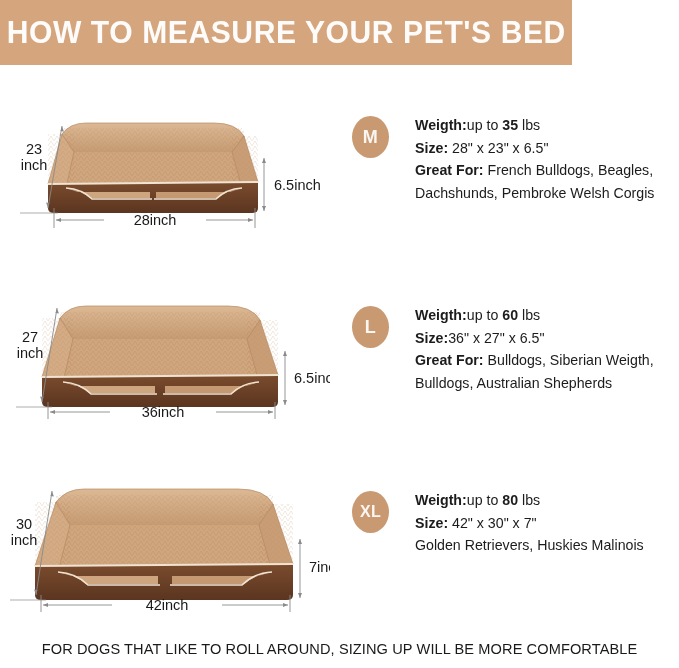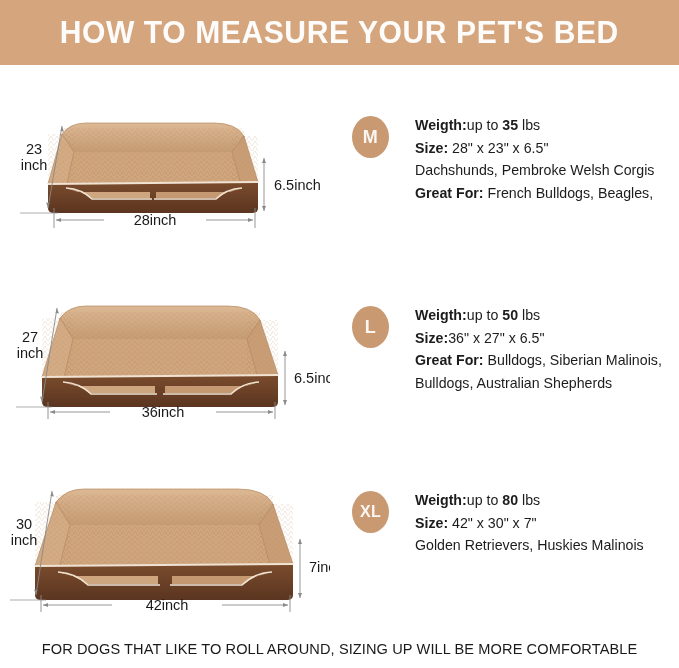--- a/index.html
+++ b/index.html
@@ -13,21 +13,21 @@
     font-family: "Liberation Sans", sans-serif;
     overflow: hidden;
     position: relative;
   }
 
   
   #header-banner {
     position: absolute;
     left: 0;
     top: 0;
-    width: 679px;
+    width: 572px;
     height: 65px;
     background: #d5a57d;
     display: flex;
     align-items: center;
     justify-content: center;
   }
   #header-title {
     color: #fdfcfa;
     font-family: "Liberation Sans Narrow", "Liberation Sans", sans-serif;
     font-weight: bold;
@@ -186,22 +186,22 @@
     <text class="dim-text" x="274" y="94" font-size="14.5">6.5inch</text>
   </svg>
 
   <div class="info-block">
     <div class="size-badge">
       <span class="size-badge-label">M</span>
     </div>
     <div class="info-text">
       <span class="info-line"><b>Weigth:</b><span>up to </span><b>35</b><span> lbs</span></span>
       <span class="info-line"><b>Size:</b><span> 28" x 23" x 6.5"</span></span>
+      <span class="info-line"><b>Great For:</b><span> French Bulldogs, Beagles,</span></span>
       <span class="info-line">Dachshunds, Pembroke Welsh Corgis</span>
-      <span class="info-line"><b>Great For:</b><span> French Bulldogs, Beagles,</span></span>
     </div>
   </div>
 </div>
 
 <div class="size-row" id="row-l">
 
   <svg class="bed-figure" width="330" height="135" viewBox="0 0 330 135">
     <defs>
       <linearGradient id="cushL" x1="0" y1="0" x2="0" y2="1">
         <stop offset="0%" stop-color="#dcb894"></stop>
@@ -258,23 +258,23 @@
       <path d="M285 119 l-2 -5 l4 0 z" fill="#8a8a8a" stroke="none"></path>
     </g>
     <text class="dim-text" x="294" y="97" font-size="14.5">6.5inch</text>
   </svg>
 
   <div class="info-block">
     <div class="size-badge">
       <span class="size-badge-label">L</span>
     </div>
     <div class="info-text">
-      <span class="info-line"><b>Weigth:</b><span>up to </span><b>50</b><span> lbs</span></span>
+      <span class="info-line"><b>Weigth:</b><span>up to </span><b>60</b><span> lbs</span></span>
       <span class="info-line"><b>Size:</b><span>36" x 27" x 6.5"</span></span>
-      <span class="info-line"><b>Great For:</b><span> Bulldogs, Siberian Malinois,</span></span>
+      <span class="info-line"><b>Great For:</b><span> Bulldogs, Siberian Weigth,</span></span>
       <span class="info-line">Bulldogs, Australian Shepherds</span>
     </div>
   </div>
 </div>
 
 <div class="size-row" id="row-xl">
 
   <svg class="bed-figure" width="330" height="143" viewBox="0 0 330 143">
     <defs>
       <linearGradient id="cushXL" x1="0" y1="0" x2="0" y2="1">

